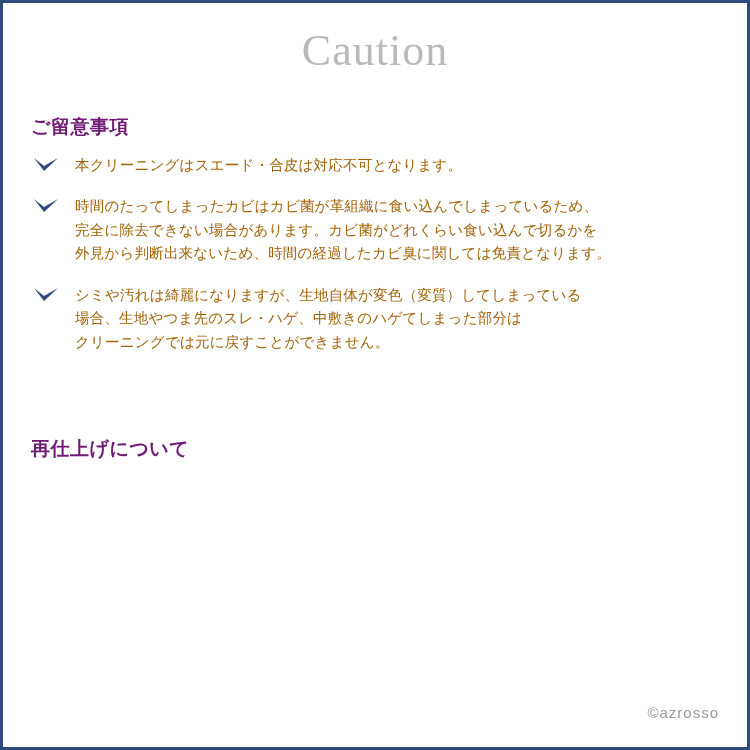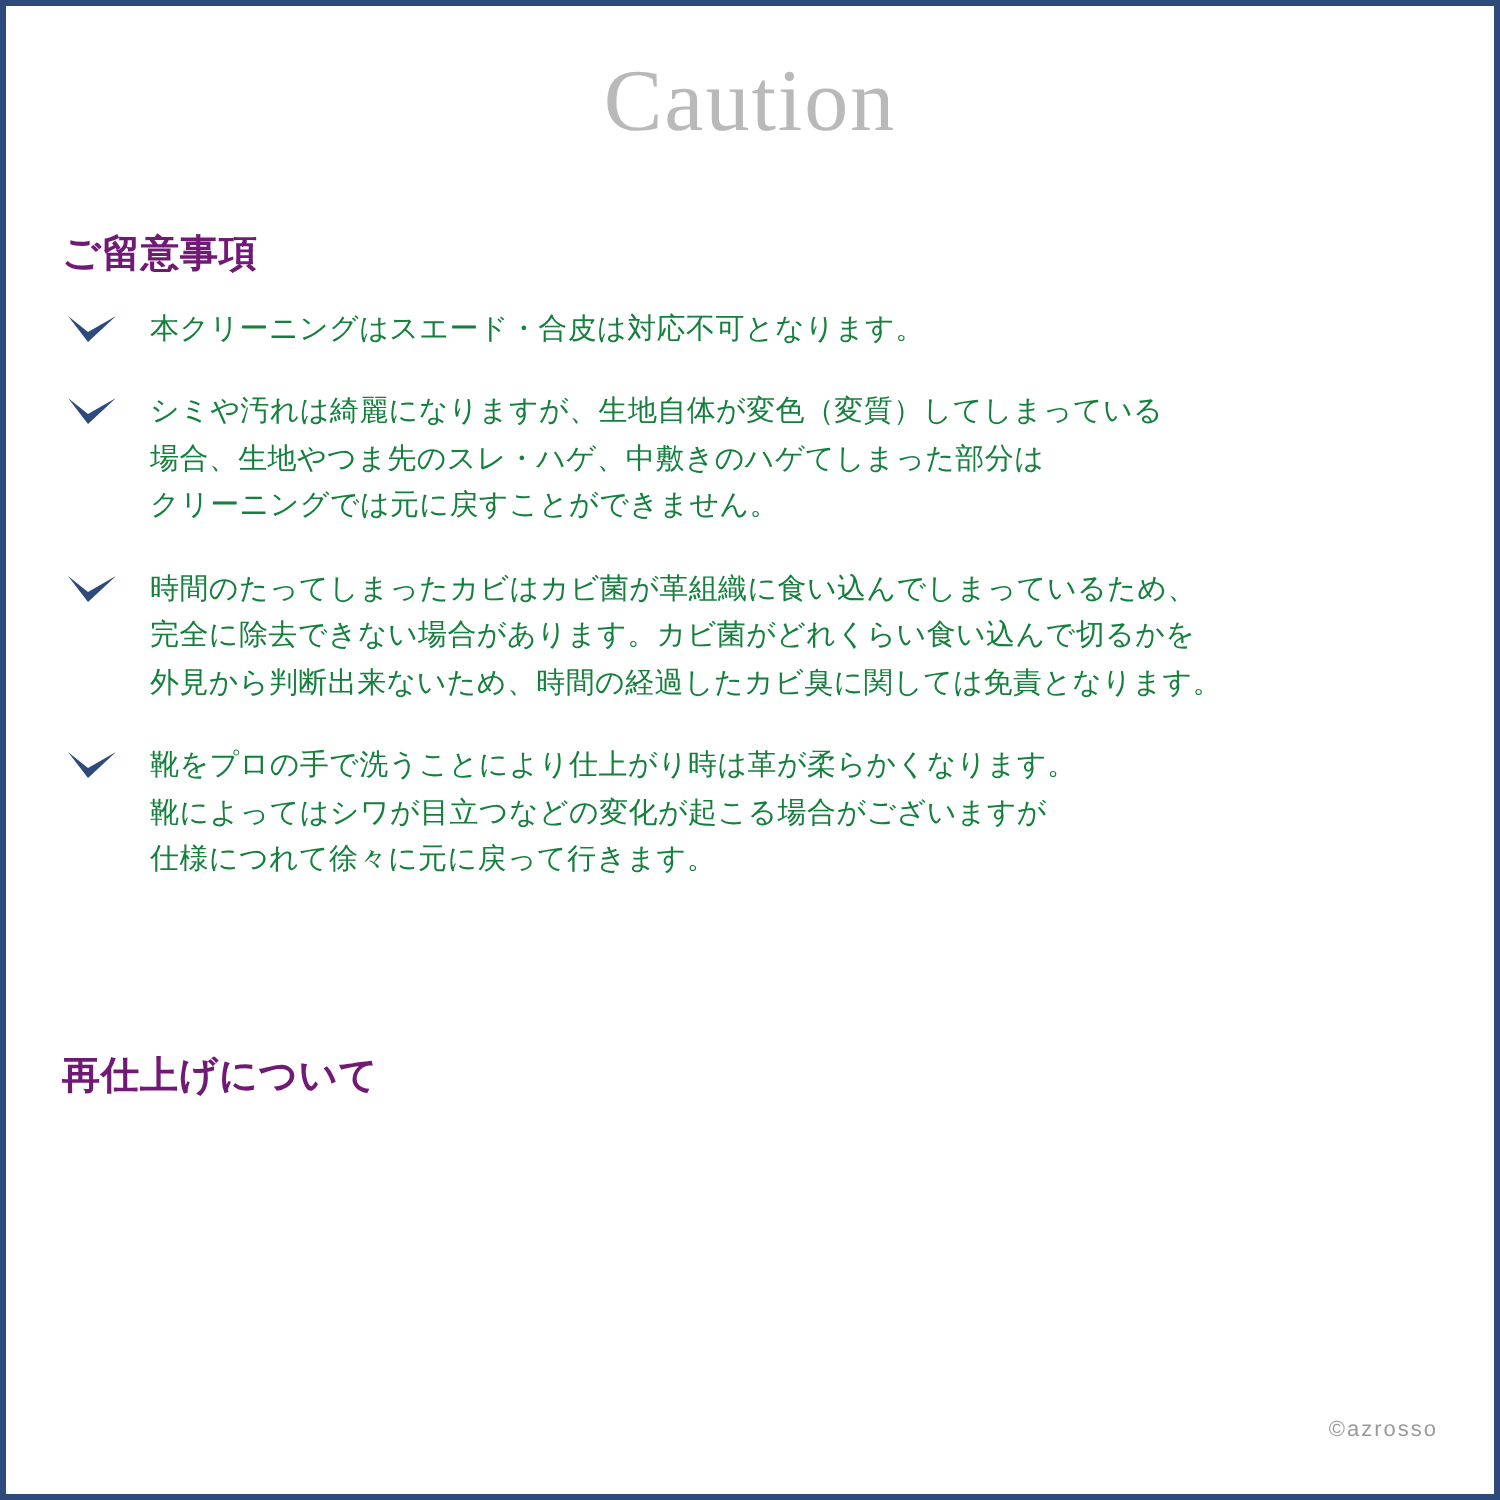--- a/index.html
+++ b/index.html
@@ -74,29 +74,29 @@
     padding-top: 3px;
     color: #2e4a7d;
     line-height: 1;
   }
   .check-icon svg {
     display: block;
   }
   .bullet-text {
     font-size: 14.5px;
     line-height: 1.62;
-    color: #15803d;
+    color: #a16207;
     white-space: pre-line;
     letter-spacing: 0.2px;
   }
   .footer {
     position: absolute;
     right: 28px;
     bottom: 26px;
-    font-size: 11px;
+    font-size: 15px;
     color: #9a9a9a;
     letter-spacing: 1px;
   }
 </style>
 </head>
 <body>
 
 <div class="page">
   <div class="inner">
 
@@ -112,43 +112,33 @@
             </svg>
           </span>
           <span class="bullet-text">本クリーニングはスエード・合皮は対応不可となります。</span>
         </li>
         <li class="bullet-item">
           <span class="check-icon">
             <svg width="26" height="16" viewBox="0 0 26 16" fill="none" xmlns="http://www.w3.org/2000/svg">
               <path d="M1 1 L11 14 L25 1 L11 9 Z" fill="#2e4a7d"></path>
             </svg>
           </span>
-          <span class="bullet-text">シミや汚れは綺麗になりますが、生地自体が変色（変質）してしまっている
-場合、生地やつま先のスレ・ハゲ、中敷きのハゲてしまった部分は
-クリーニングでは元に戻すことができません。</span>
-        </li>
-        <li class="bullet-item">
-          <span class="check-icon">
-            <svg width="26" height="16" viewBox="0 0 26 16" fill="none" xmlns="http://www.w3.org/2000/svg">
-              <path d="M1 1 L11 14 L25 1 L11 9 Z" fill="#2e4a7d"></path>
-            </svg>
-          </span>
           <span class="bullet-text">時間のたってしまったカビはカビ菌が革組織に食い込んでしまっているため、
 完全に除去できない場合があります。カビ菌がどれくらい食い込んで切るかを
 外見から判断出来ないため、時間の経過したカビ臭に関しては免責となります。</span>
         </li>
         <li class="bullet-item">
           <span class="check-icon">
             <svg width="26" height="16" viewBox="0 0 26 16" fill="none" xmlns="http://www.w3.org/2000/svg">
               <path d="M1 1 L11 14 L25 1 L11 9 Z" fill="#2e4a7d"></path>
             </svg>
           </span>
-          <span class="bullet-text">靴をプロの手で洗うことにより仕上がり時は革が柔らかくなります。
-靴によってはシワが目立つなどの変化が起こる場合がございますが
-仕様につれて徐々に元に戻って行きます。</span>
+          <span class="bullet-text">シミや汚れは綺麗になりますが、生地自体が変色（変質）してしまっている
+場合、生地やつま先のスレ・ハゲ、中敷きのハゲてしまった部分は
+クリーニングでは元に戻すことができません。</span>
         </li>
       </ul>
     </div>
 
     <div class="section second">
       <h2 class="section-heading">再仕上げについて</h2>
     </div>
 
   </div>
 

